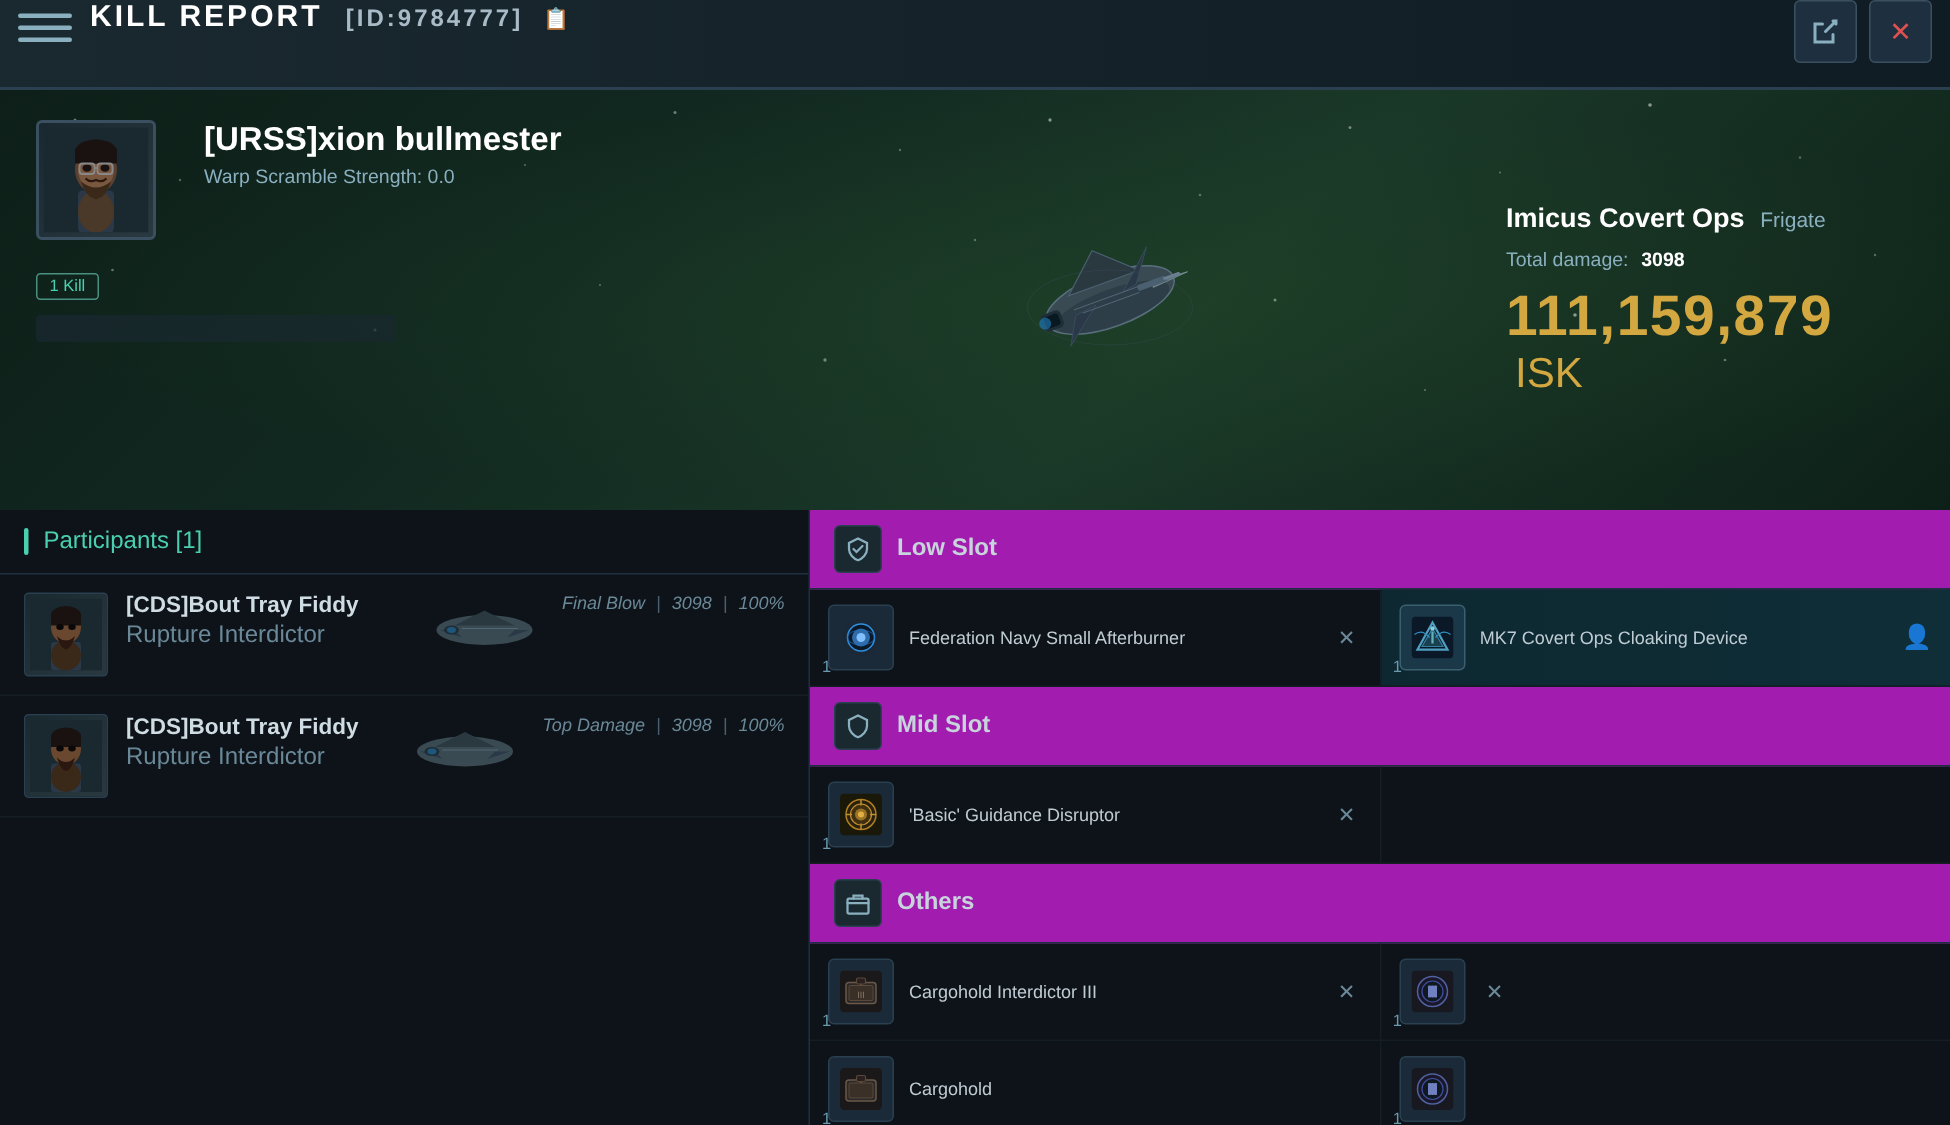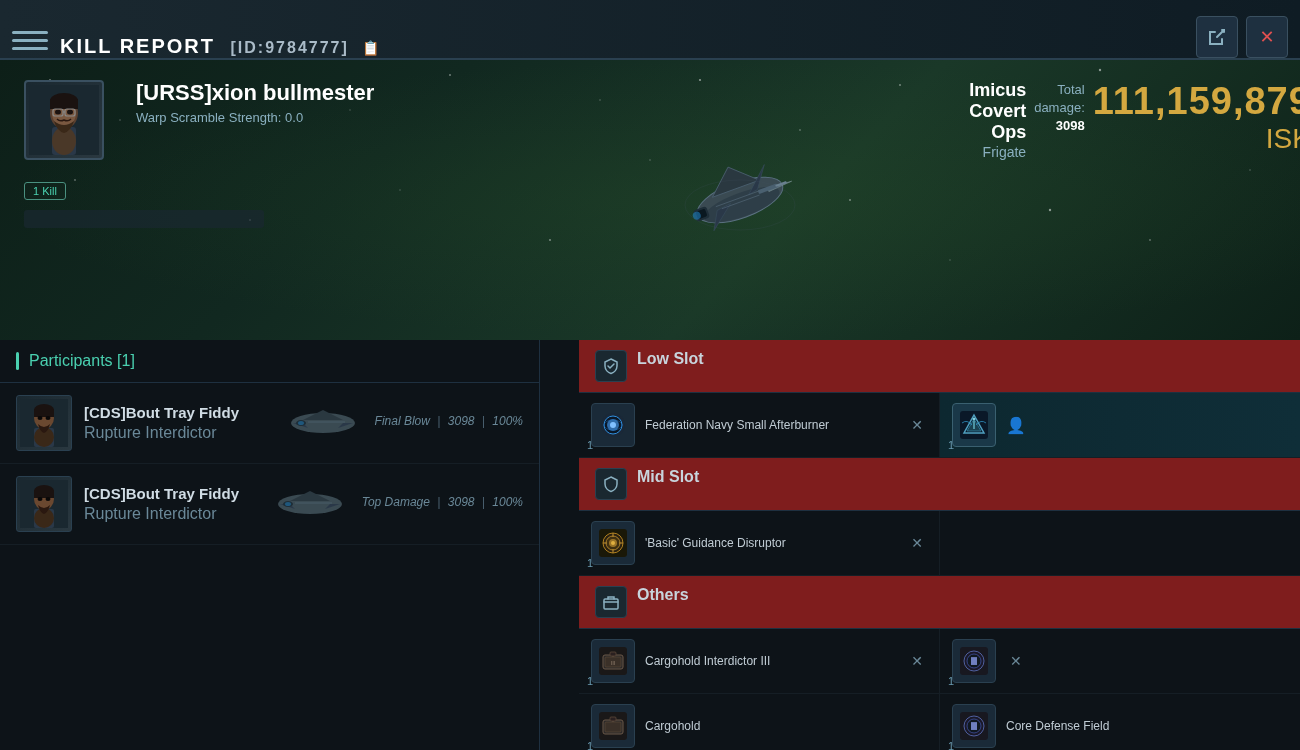--- a/index.html
+++ b/index.html
@@ -8,21 +8,21 @@
       height: 750px;
       background: #0a0e12;
       font-family: 'Arial', sans-serif;
       color: #c8d4dc;
       overflow: hidden;
     }
 
     
     .header {
       display: flex;
-      align-items: flex-end;
+      align-items: flex-start;
       background: linear-gradient(90deg, #1a2830 0%, #0f1c24 100%);
       border-bottom: 2px solid #2a4050;
       height: 60px;
       padding: 0 12px;
     }
     .header-menu-icon {
       width: 36px;
       height: 36px;
       display: flex;
       flex-direction: column;
@@ -157,25 +157,24 @@
       width: 220px;
       height: 200px;
       display: flex;
       align-items: center;
       justify-content: center;
     }
 
     .kill-stats {
       width: 320px;
       padding: 20px 24px;
-      text-align: right;
       position: relative;
       z-index: 2;
       display: flex;
-      flex-direction: row;
+      flex-direction: column;
       justify-content: center;
       gap: 8px;
     }
     .ship-type {
       font-size: 18px;
       font-weight: bold;
       color: #ffffff;
     }
     .ship-class {
       font-size: 14px;
@@ -207,21 +206,20 @@
       font-size: 22px;
       color: #ffffff;
       font-weight: bold;
     }
 
     
     .bottom-section {
       display: flex;
       height: calc(750px - 60px - 280px);
       background: #0d1318;
-      gap: 39px;
     }
 
     
     .participants-panel {
       width: 540px;
       border-right: 1px solid #1e3040;
       overflow-y: auto;
     }
     .participants-header {
       padding: 12px 16px;
@@ -237,21 +235,21 @@
       display: inline-block;
       width: 3px;
       height: 18px;
       background: #4ad0b0;
       border-radius: 2px;
       margin-right: 6px;
     }
 
     .participant-item {
       display: flex;
-      align-items: center;
+      align-items: flex-start;
       padding: 12px 16px;
       border-bottom: 1px solid #151e25;
       gap: 12px;
       cursor: pointer;
     }
 
     .participant-avatar {
       width: 56px;
       height: 56px;
       background: linear-gradient(135deg, #1a2830, #2a3840);
@@ -296,23 +294,24 @@
 
     
     .equipment-panel {
       flex: 1;
       overflow-y: auto;
       padding: 0;
     }
 
     .slot-section-header {
       display: flex;
+      align-items: center;
       gap: 10px;
       padding: 10px 16px;
-      background: #7f1d1d;
+      background: #a21caf;
       border-bottom: 1px solid #1e3040;
     }
     .slot-icon {
       width: 32px;
       height: 32px;
       background: #1a2830;
       border: 1px solid #2a4050;
       border-radius: 4px;
       display: flex;
       align-items: center;
@@ -649,20 +648,21 @@
             <rect width="28" height="28" fill="#0a1828" rx="3"></rect>
             <polygon points="14,4 24,22 4,22" fill="none" stroke="#50a0c0" stroke-width="1.5"></polygon>
             <polygon points="14,8 21,20 7,20" fill="#1a4050" stroke="#3080a0" stroke-width="0.8"></polygon>
             <line x1="14" y1="10" x2="14" y2="18" stroke="#60b0c0" stroke-width="1.5"></line>
             <circle cx="14" cy="8" r="1.5" fill="#80d0e0"></circle>
 
             <path d="M2,12 Q7,8 12,14" stroke="#3090c0" stroke-width="0.8" fill="none"></path>
             <path d="M26,12 Q21,8 16,14" stroke="#3090c0" stroke-width="0.8" fill="none"></path>
           </svg>
         </div>
+        <span class="item-name">MK7 Covert Ops Cloaking Device</span>
         <span class="item-person-icon">👤</span>
       </div>
     </div>
 
     <div class="slot-section-header">
       <div class="slot-icon">
         <svg width="18" height="18" viewBox="0 0 18 18" fill="none" xmlns="http://www.w3.org/2000/svg">
           <path d="M9 2L15 5V9C15 12.5 12 15.5 9 16.5C6 15.5 3 12.5 3 9V5L9 2Z" stroke="#8ab0c0" stroke-width="1.5" fill="none"></path>
         </svg>
       </div>
@@ -760,18 +760,17 @@
         <div class="item-icon-box">
           <svg width="28" height="28" viewBox="0 0 28 28" xmlns="http://www.w3.org/2000/svg">
             <rect width="28" height="28" fill="#181820" rx="3"></rect>
             <circle cx="14" cy="14" r="10" fill="#1a1828" stroke="#5060a0" stroke-width="1"></circle>
             <circle cx="14" cy="14" r="7" fill="#101820" stroke="#4050a0" stroke-width="0.8"></circle>
             <rect x="11" y="10" width="2" height="8" rx="0.5" fill="#7080c0"></rect>
             <rect x="13" y="10" width="2" height="8" rx="0.5" fill="#7080c0"></rect>
             <rect x="15" y="10" width="2" height="8" rx="0.5" fill="#7080c0"></rect>
           </svg>
         </div>
-        <span class="item-name">Core Defense Field</span>
       </div>
     </div>
 
   </div>
 </div>
 
 </body></html>

